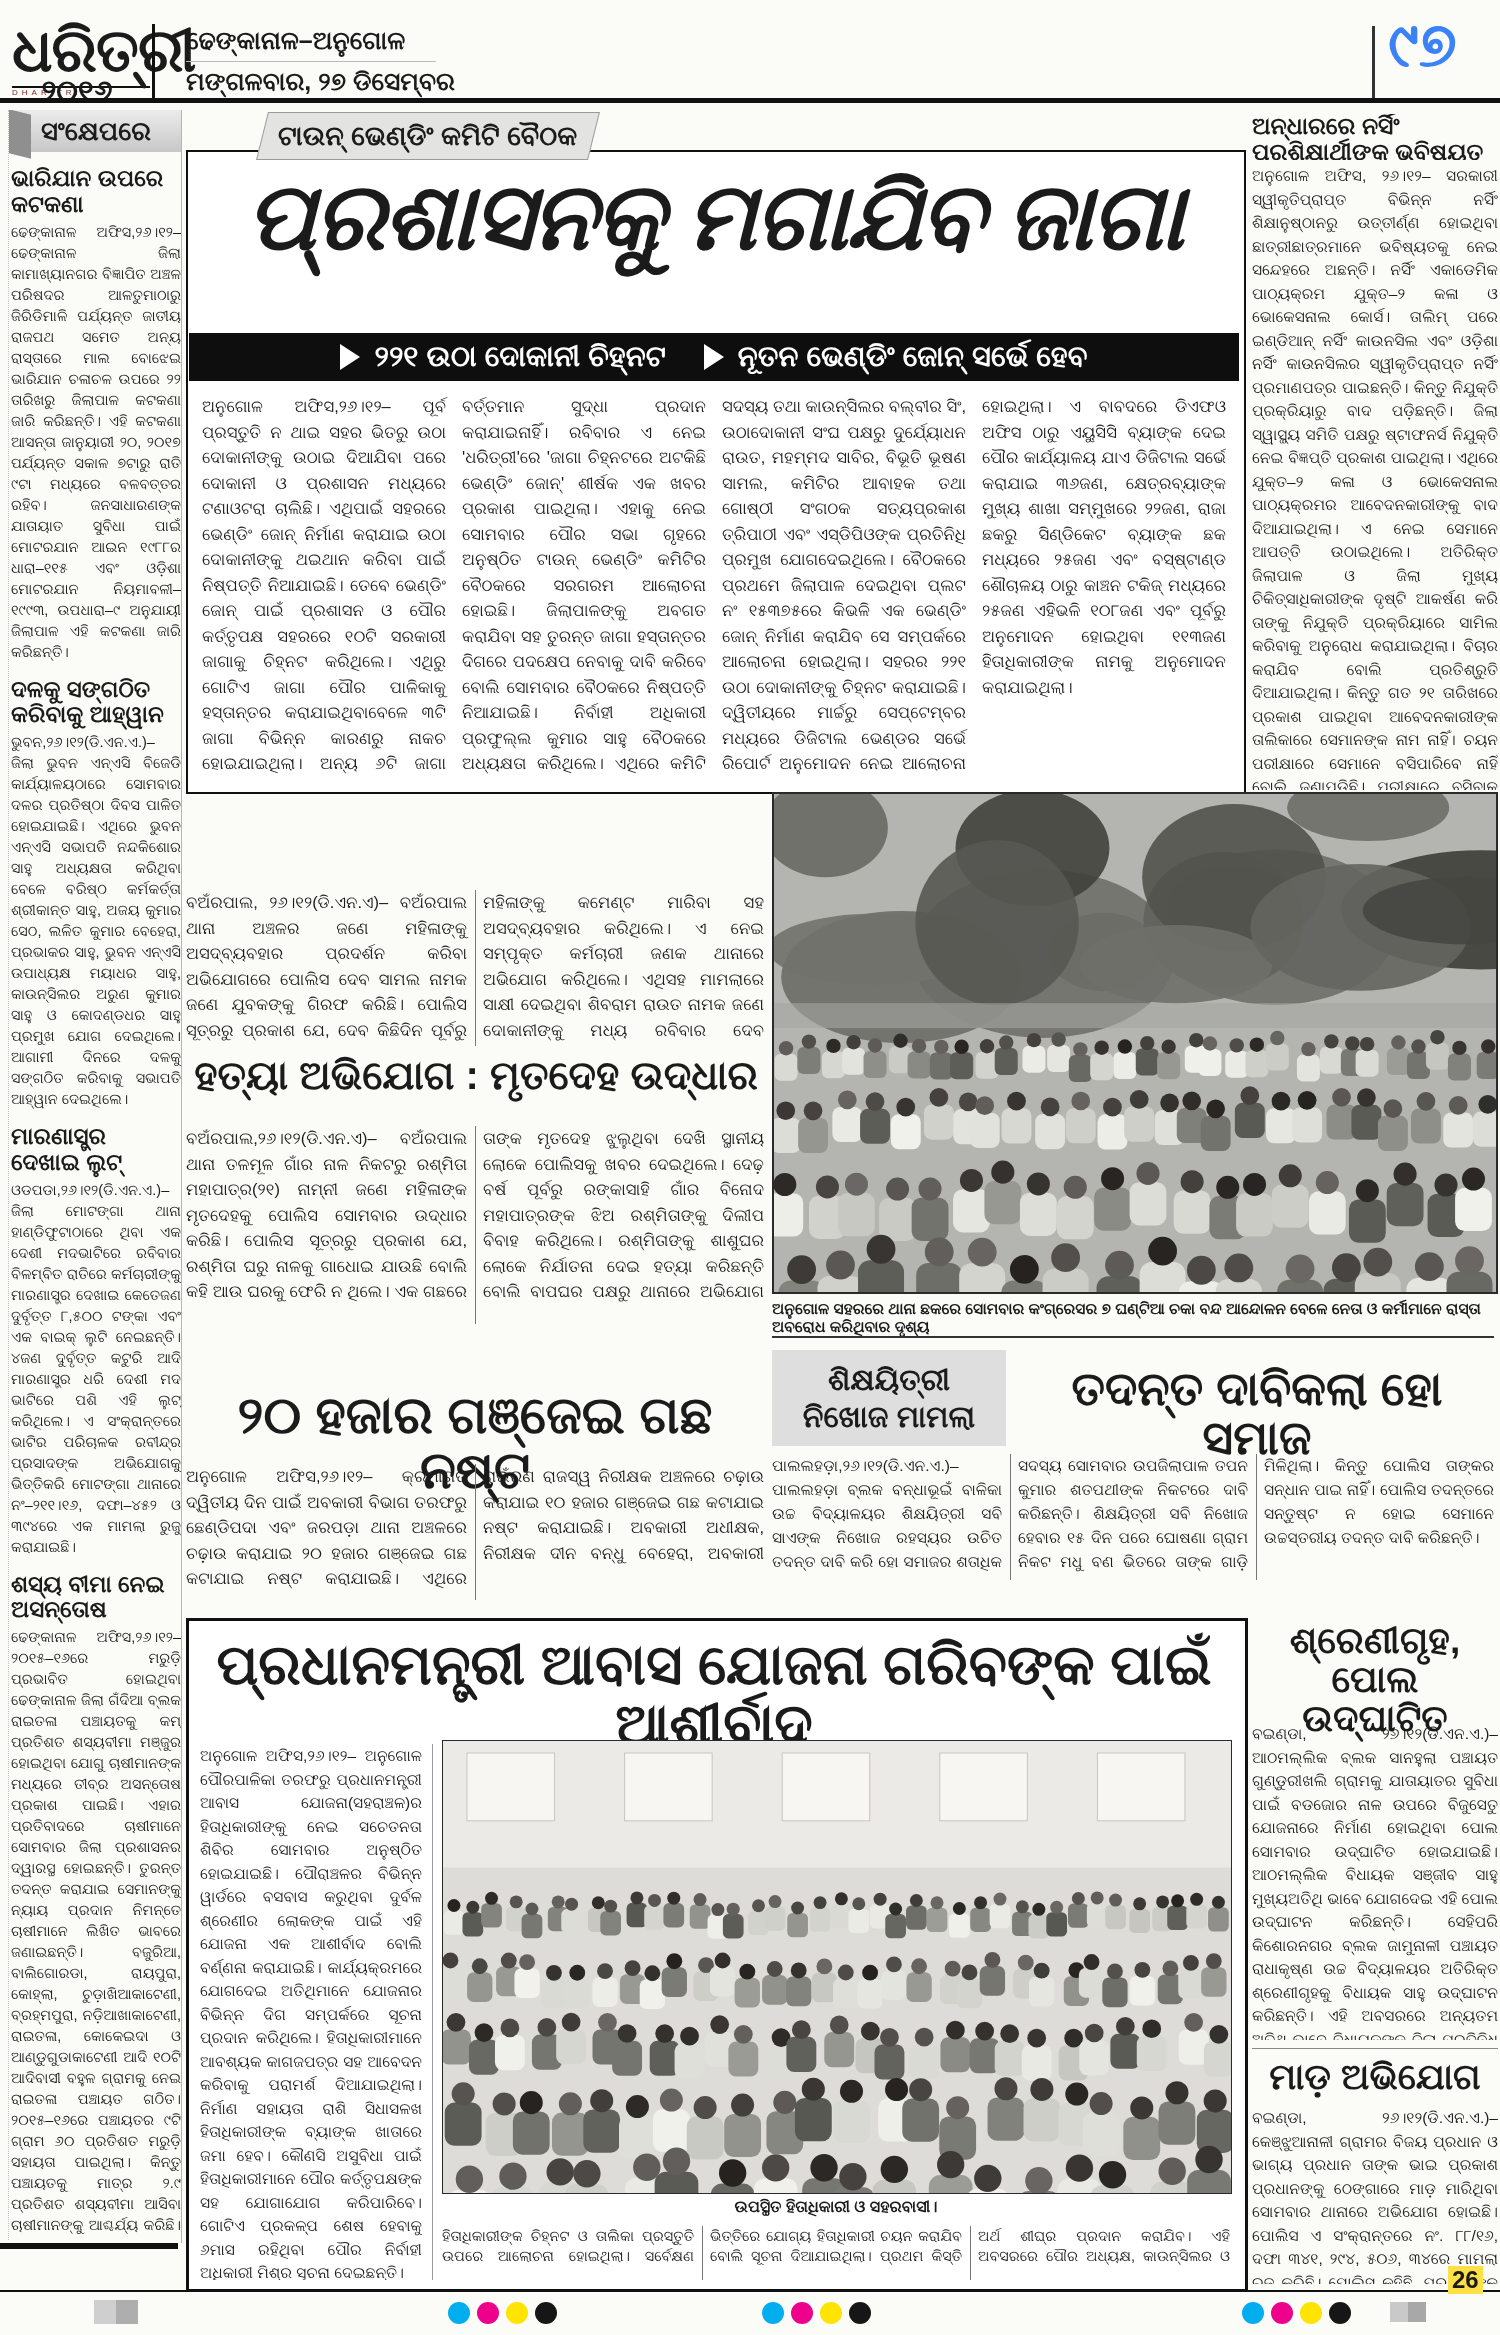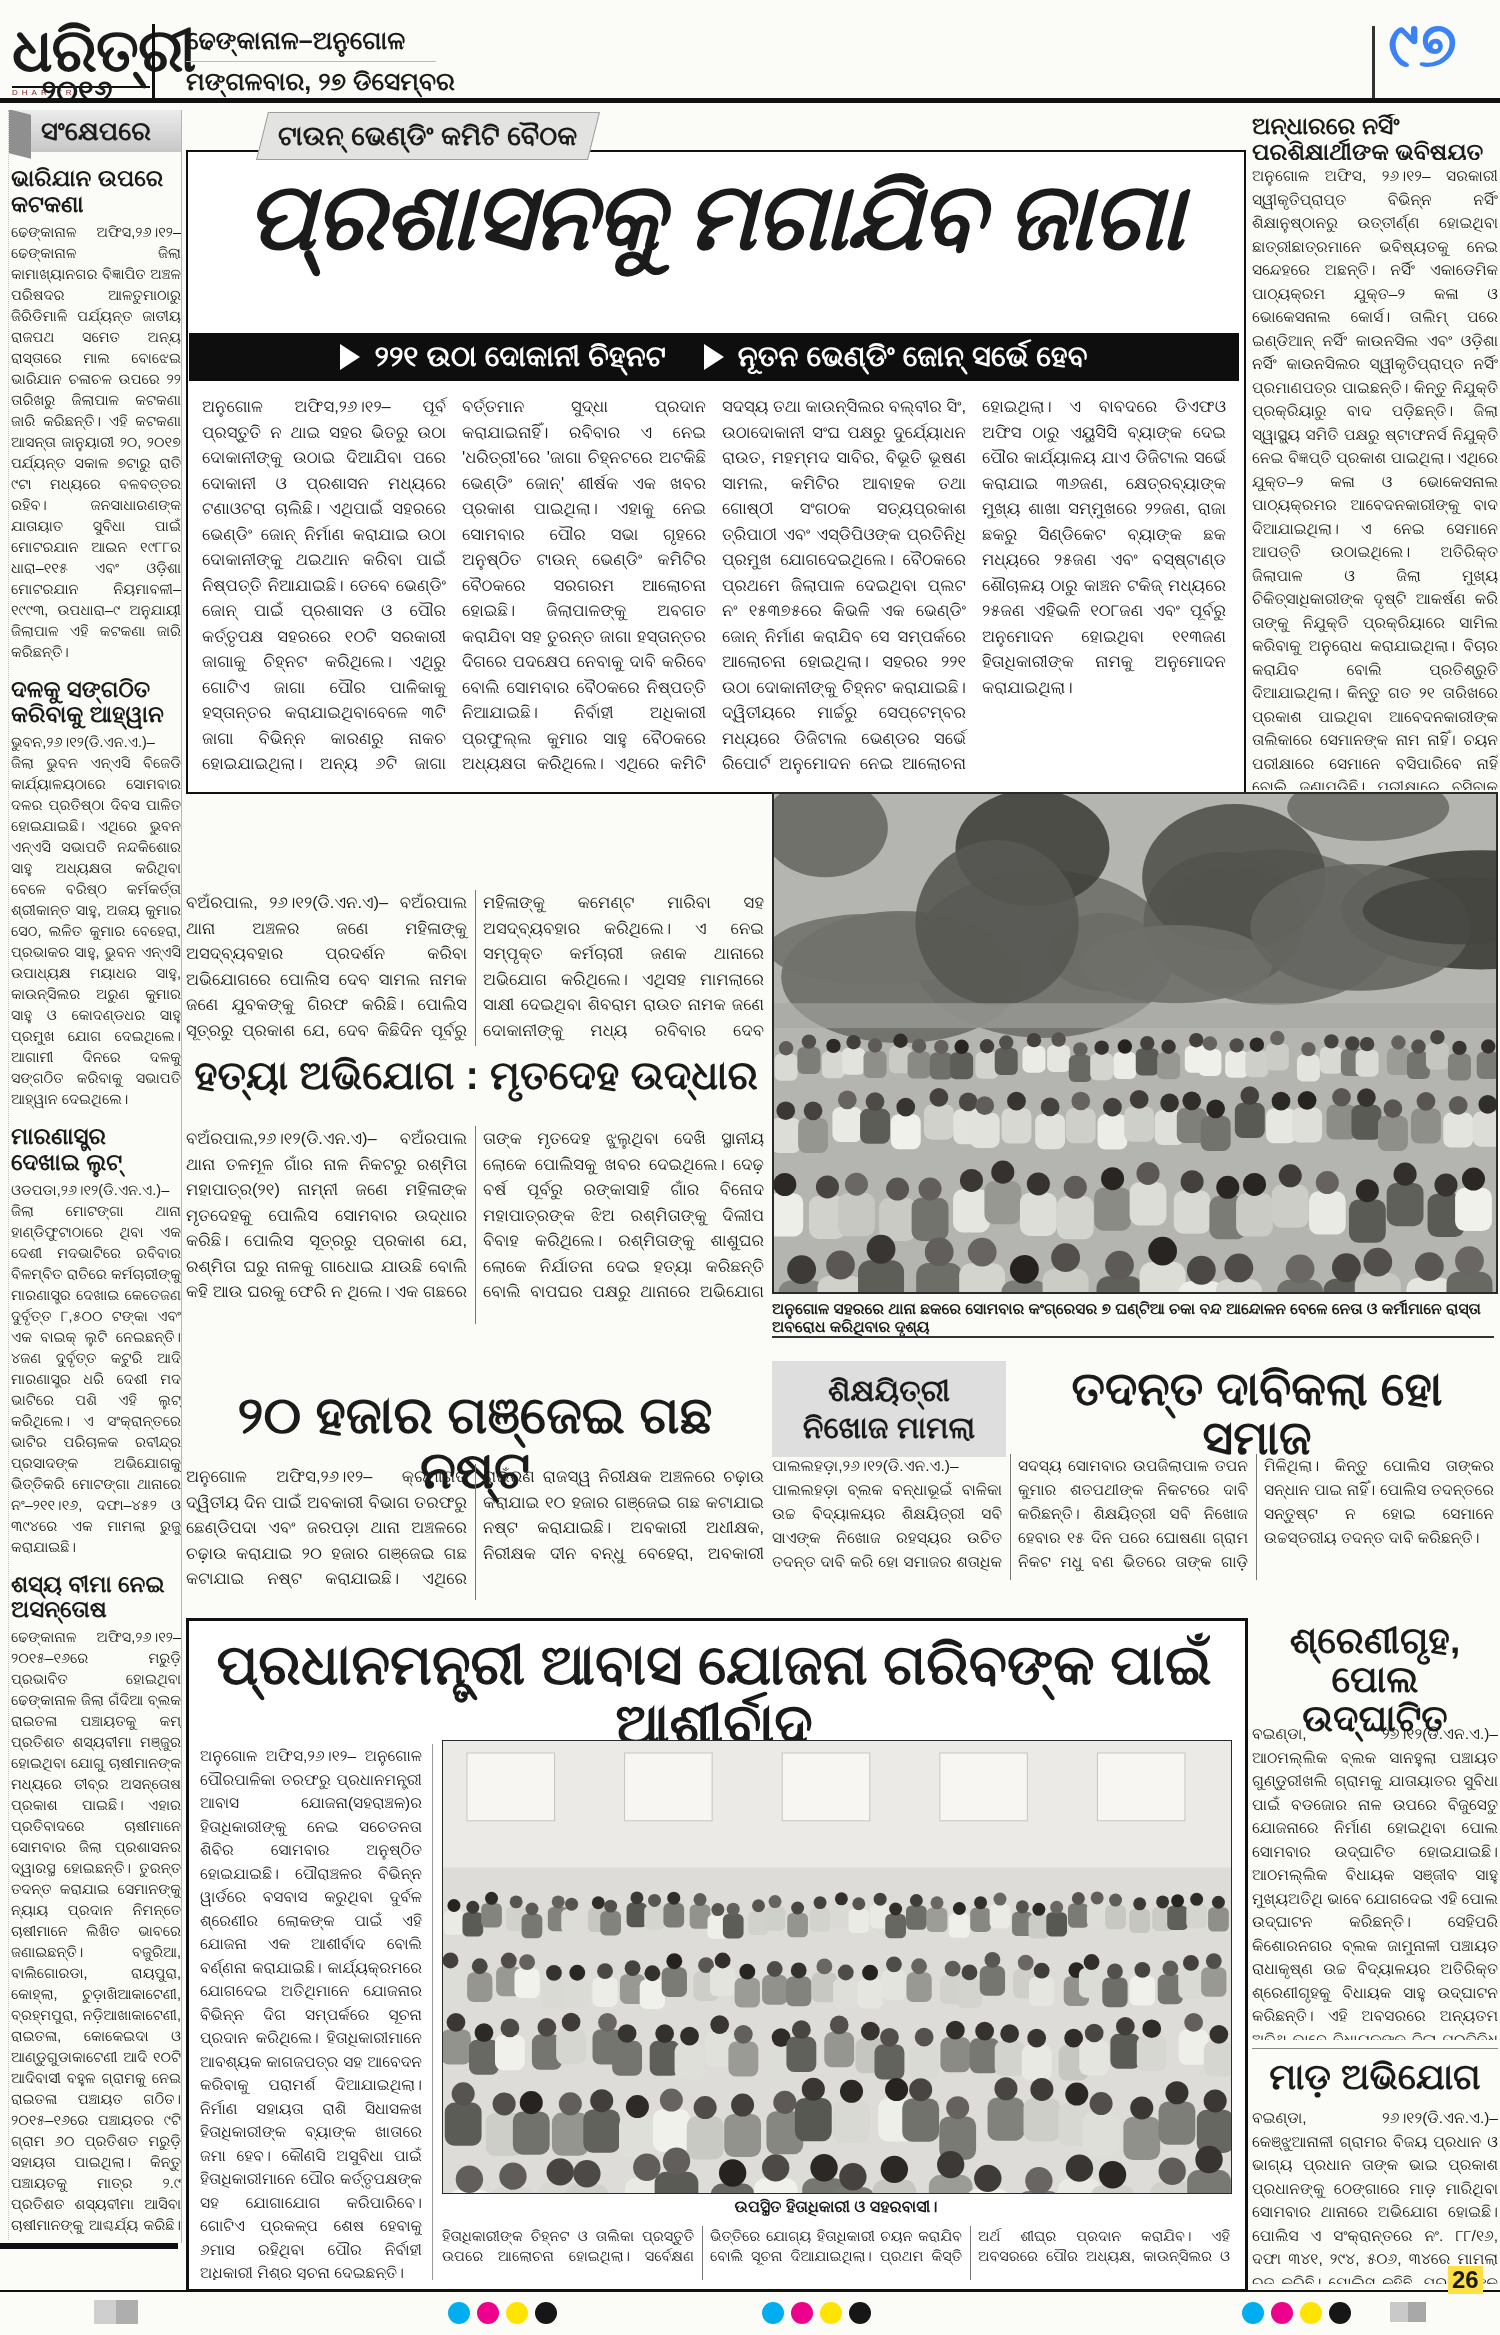--- a/index.html
+++ b/index.html
@@ -38,21 +38,21 @@
   .c4{column-count:4;column-gap:16px;}
   .c3{column-count:3;column-gap:16px;column-rule:1px solid #777;}
   .c2{column-count:2;column-gap:16px;column-rule:1px solid #777;}
   .story-head{font-weight:800;text-align:center;line-height:1.05;}
   .photo{border:2px solid #2a2a2a;background:#b9b9b5;}
   .photo-label{background:#e4e4e2;border:2px solid #8f8f8f;border-radius:10px;
                box-shadow:3px 3px 0 rgba(0,0,0,.25);display:flex;align-items:center;justify-content:center;
                font-size:36px;font-weight:800;}
   .caption{font-size:15.5px;font-weight:700;}
   .kbox{background:#dedede;display:flex;flex-direction:column;align-items:center;justify-content:center;
-        font-size:30px;font-weight:800;line-height:1.25;text-align:center;margin-top:11px;}
+        font-size:30px;font-weight:800;line-height:1.25;text-align:center;}
   .rc-head{font-size:23.5px;font-weight:800;line-height:1.1;}
   .rc-body{font-size:15.5px;line-height:23.5px;}
   .awas-box{border:3px solid #111;background:#fff;}
   .footer-num{font-size:24px;font-weight:700;background:#fde047;padding:0 4px;}
   .dots{display:flex;gap:7px;}
   .dot{width:22px;height:22px;border-radius:50%;}
   .gsq{display:flex;}
   .gsq div{width:22px;height:24px;}
 </style>
 </head>

